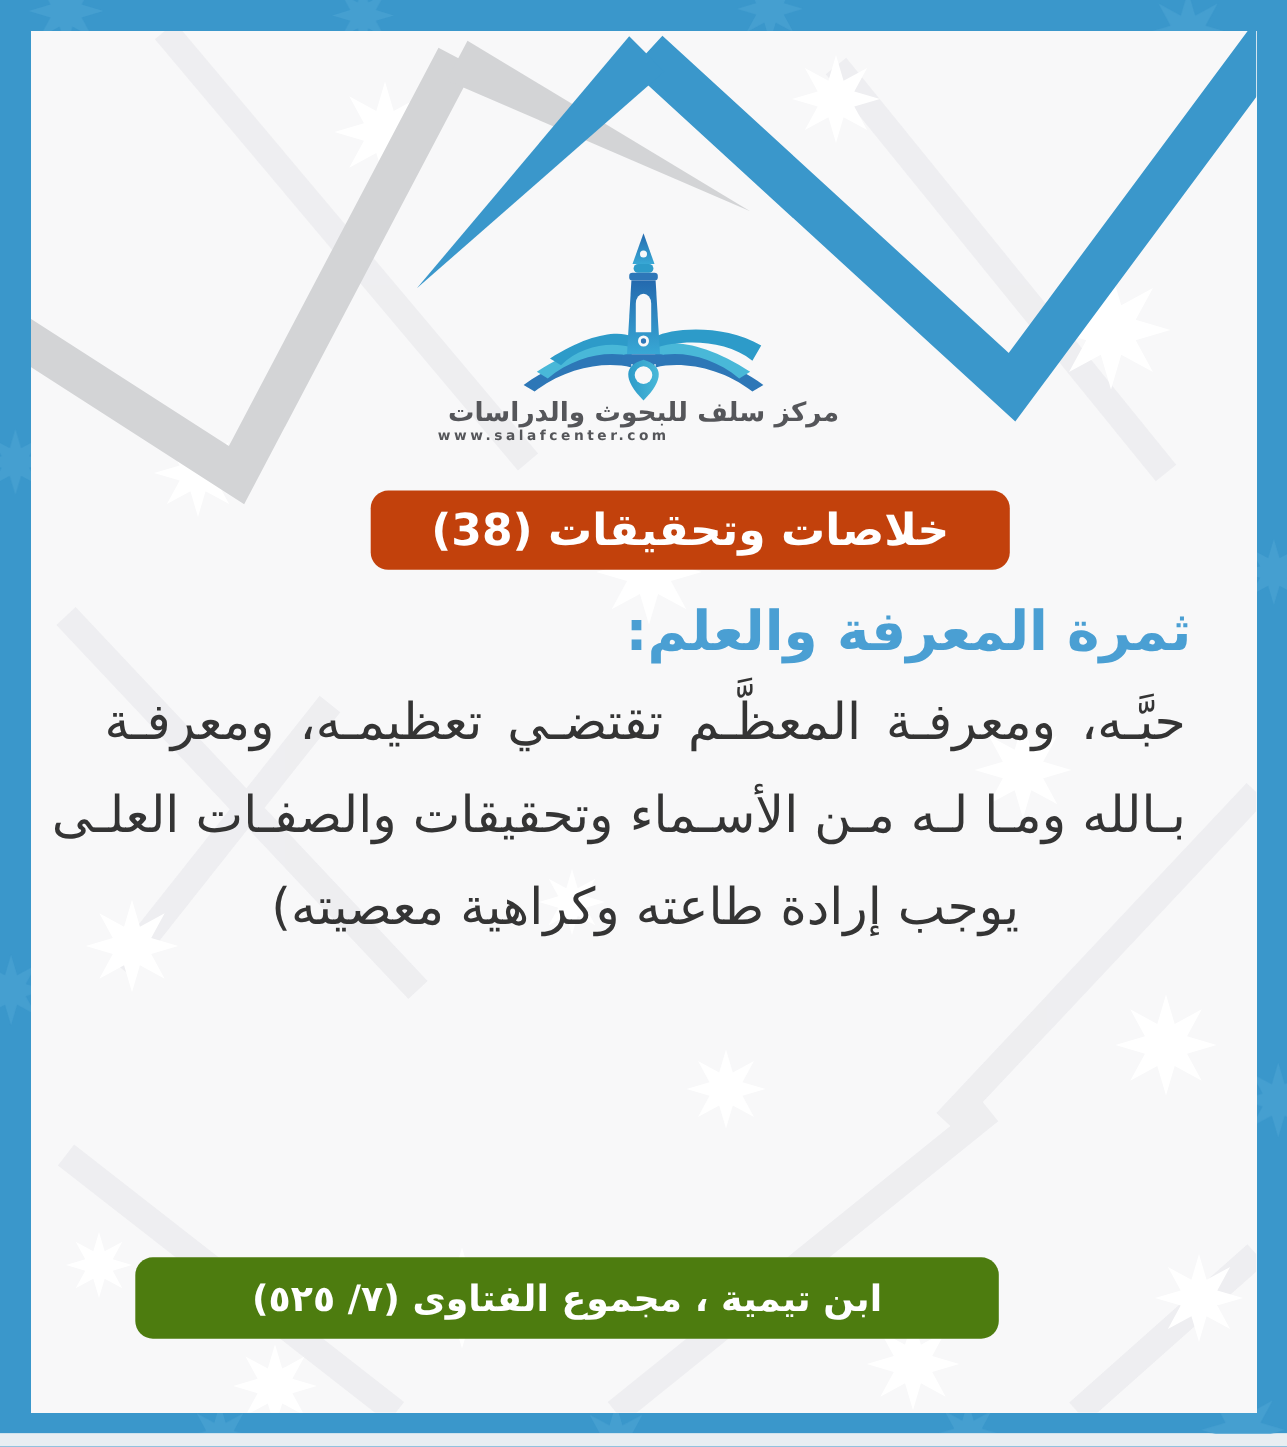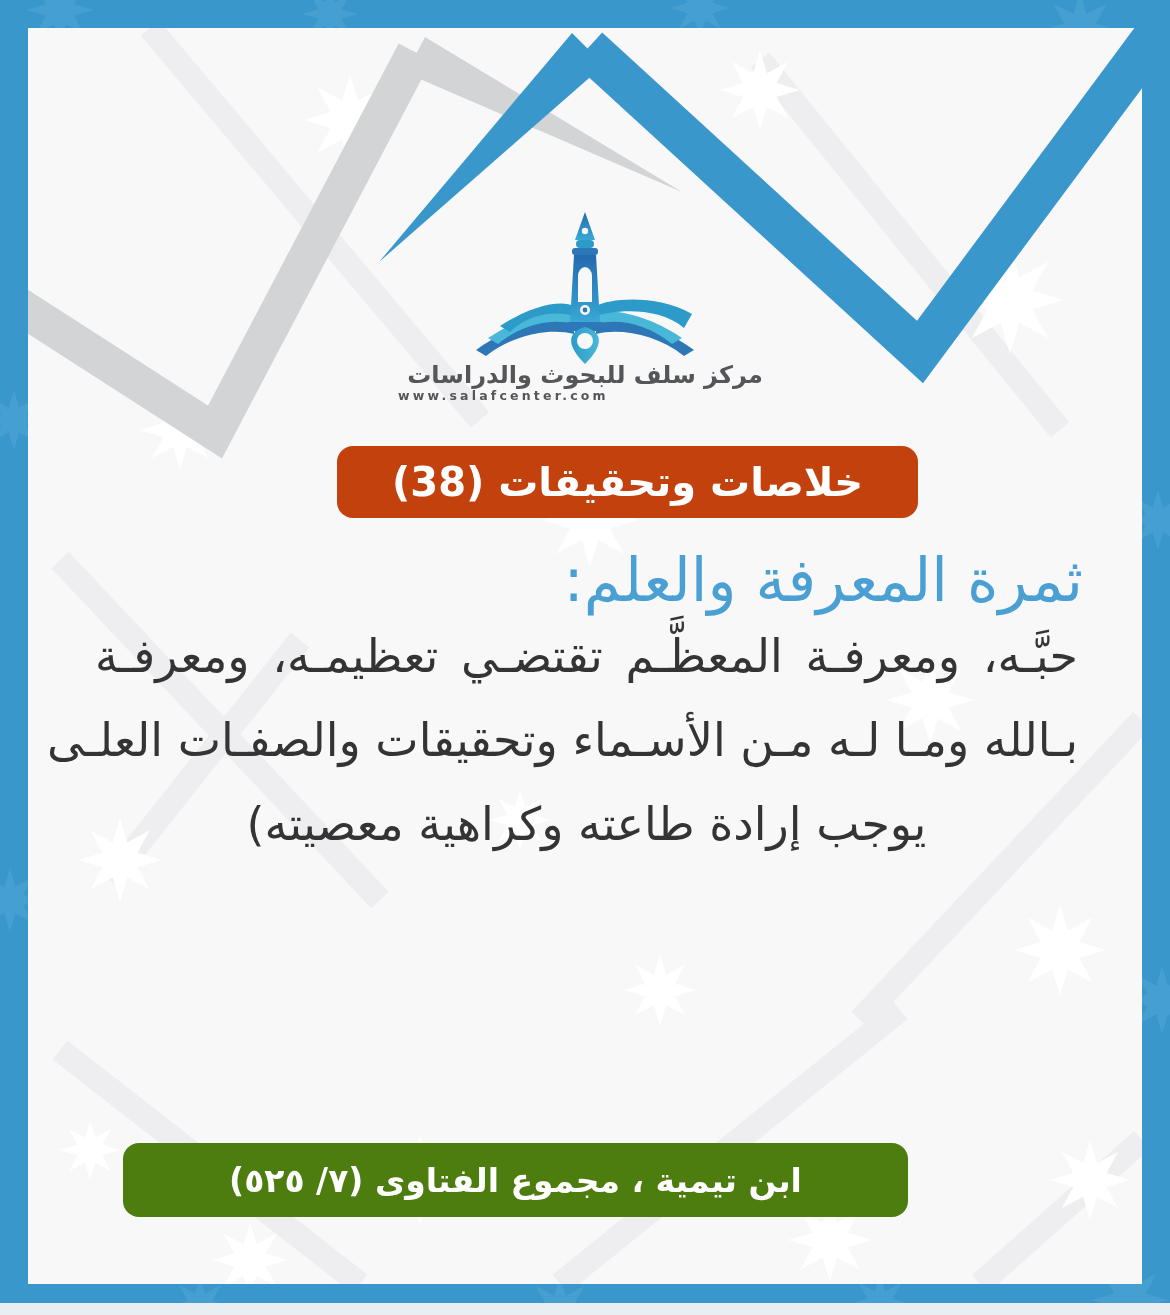--- a/index.html
+++ b/index.html
@@ -33,21 +33,21 @@
   .attribution{
     position:absolute;left:123px;top:1143px;width:785px;height:74px;
     background:#4d7c0f;border-radius:16px;
     display:flex;align-items:center;justify-content:center;
     direction:rtl;color:#ffffff;font-size:33px;font-weight:bold;
   }
   
   .heading{
     position:absolute;right:87px;top:545px;
     direction:rtl;color:#4a9fd3;
-    font-size:60px;font-weight:normal;
+    font-size:50px;font-weight:bold;
   }
   .quote{
     position:absolute;left:95px;top:614px;width:983px;
     direction:rtl;color:#343434;
   }
   .qline{
     height:84px;line-height:84px;
     font-size:46px;
     text-align:justify;
     -moz-text-align-last:justify;

